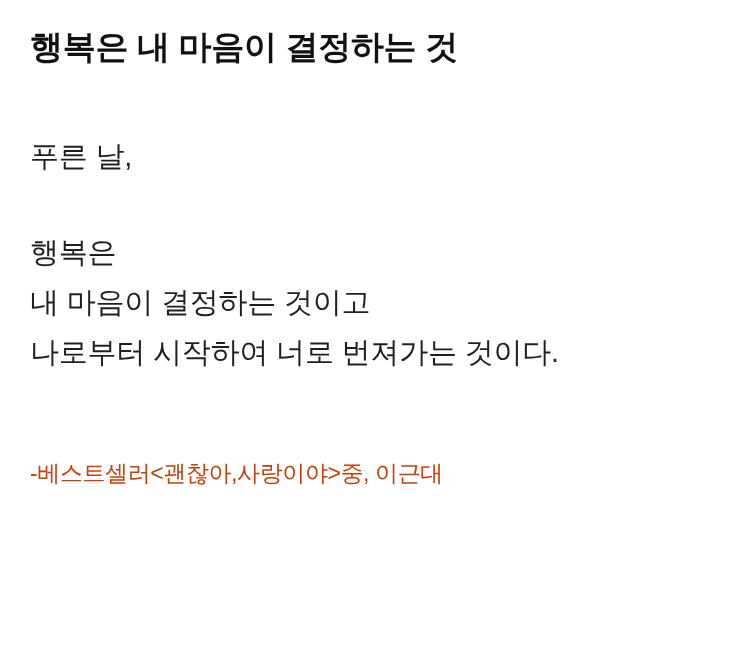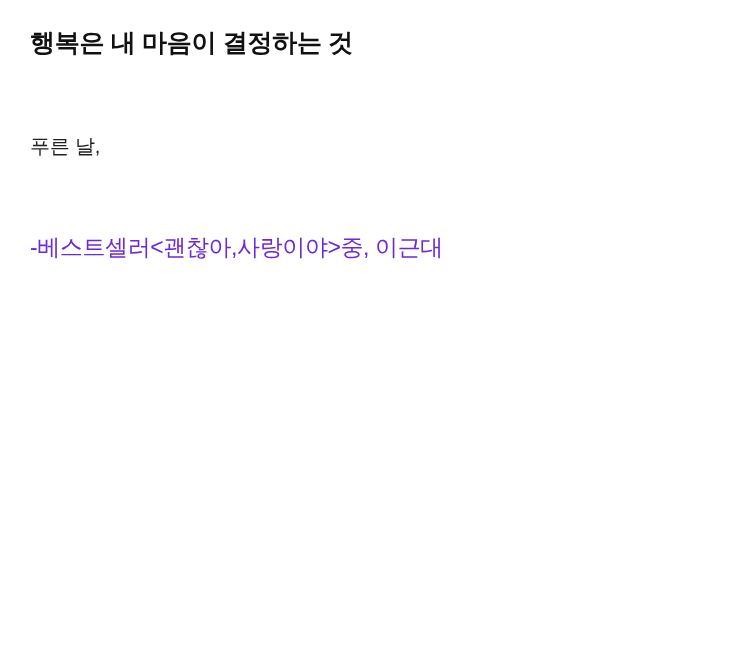--- a/index.html
+++ b/index.html
@@ -15,61 +15,66 @@
     overflow: hidden;
   }
   .page {
     box-sizing: border-box;
     width: 743px;
     height: 662px;
     padding: 26px 30px 0 30px;
     background: #ffffff;
   }
   .doc-title {
-    font-size: 25px;
+    font-size: 33px;
     font-weight: bold;
     line-height: 1.3;
     letter-spacing: -0.3px;
     color: #111111;
     margin: 0 0 0 0;
   }
   .spacer-after-title {
     height: 62px;
   }
   .stanza {
     margin: 0;
   }
   .stanza + .stanza {
     margin-top: 46px;
   }
   .line {
-    font-size: 20px;
+    font-size: 29px;
     line-height: 50px;
     letter-spacing: -0.2px;
     color: #1f1f1f;
     white-space: pre-wrap;
   }
   .attribution {
-    margin-top: 56px;
+    margin-top: 76px;
     font-size: 23px;
     line-height: 40px;
     letter-spacing: -0.4px;
-    color: #6d28d9;
+    color: #c2410c;
     white-space: pre-wrap;
   }
 </style>
 </head>
 <body>
 
 <div class="page">
 
   <h1 class="doc-title">행복은 내 마음이 결정하는 것</h1>
 
   <div class="spacer-after-title"></div>
 
   <div class="stanza">
     <div class="line">푸른 날,</div>
   </div>
 
+  <div class="stanza">
+    <div class="line">행복은</div>
+    <div class="line">내 마음이 결정하는 것이고</div>
+    <div class="line">나로부터 시작하여 너로 번져가는 것이다.</div>
+  </div>
 
   <div class="attribution">-베스트셀러&lt;괜찮아,사랑이야&gt;중, 이근대</div>
 
 </div>
 
 </body></html>

